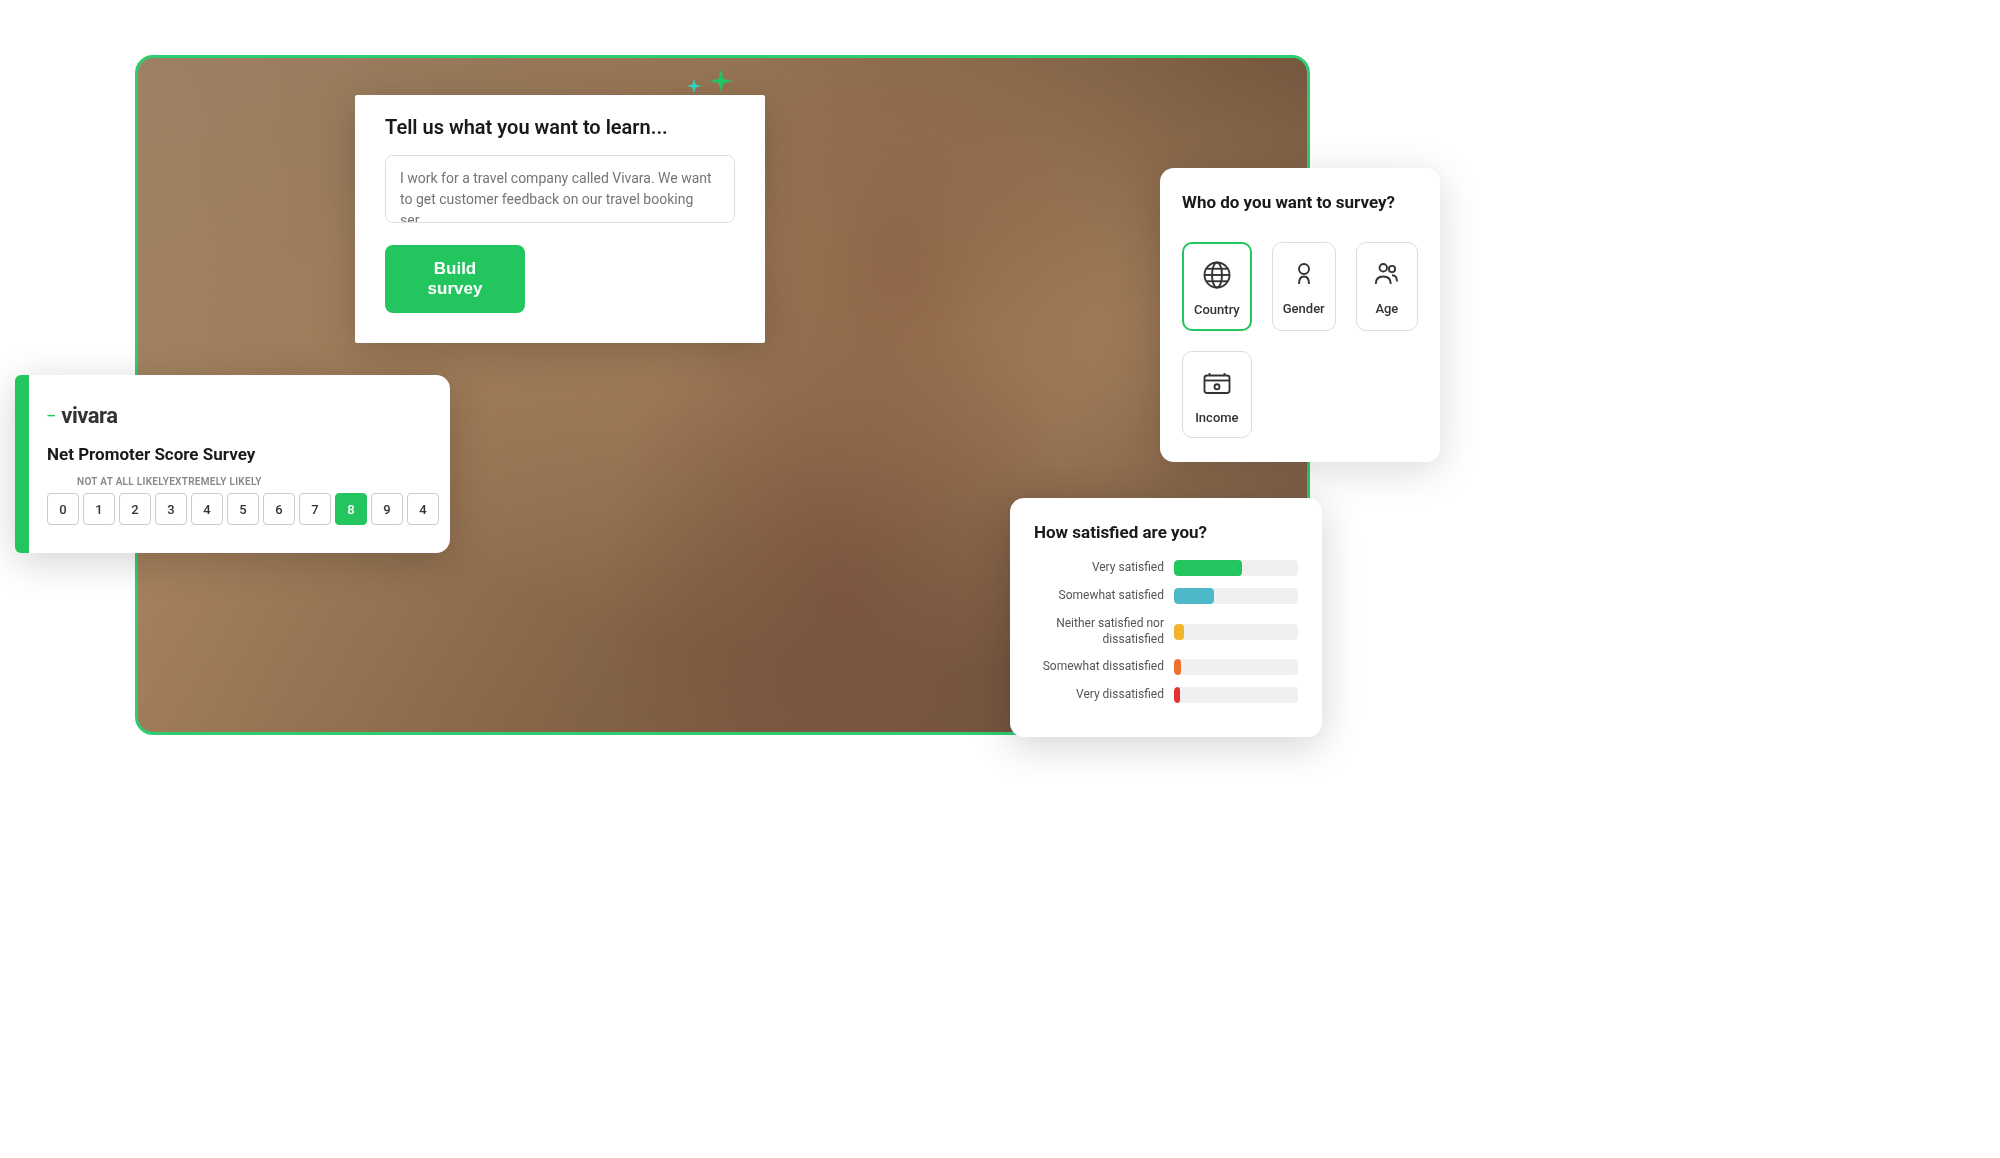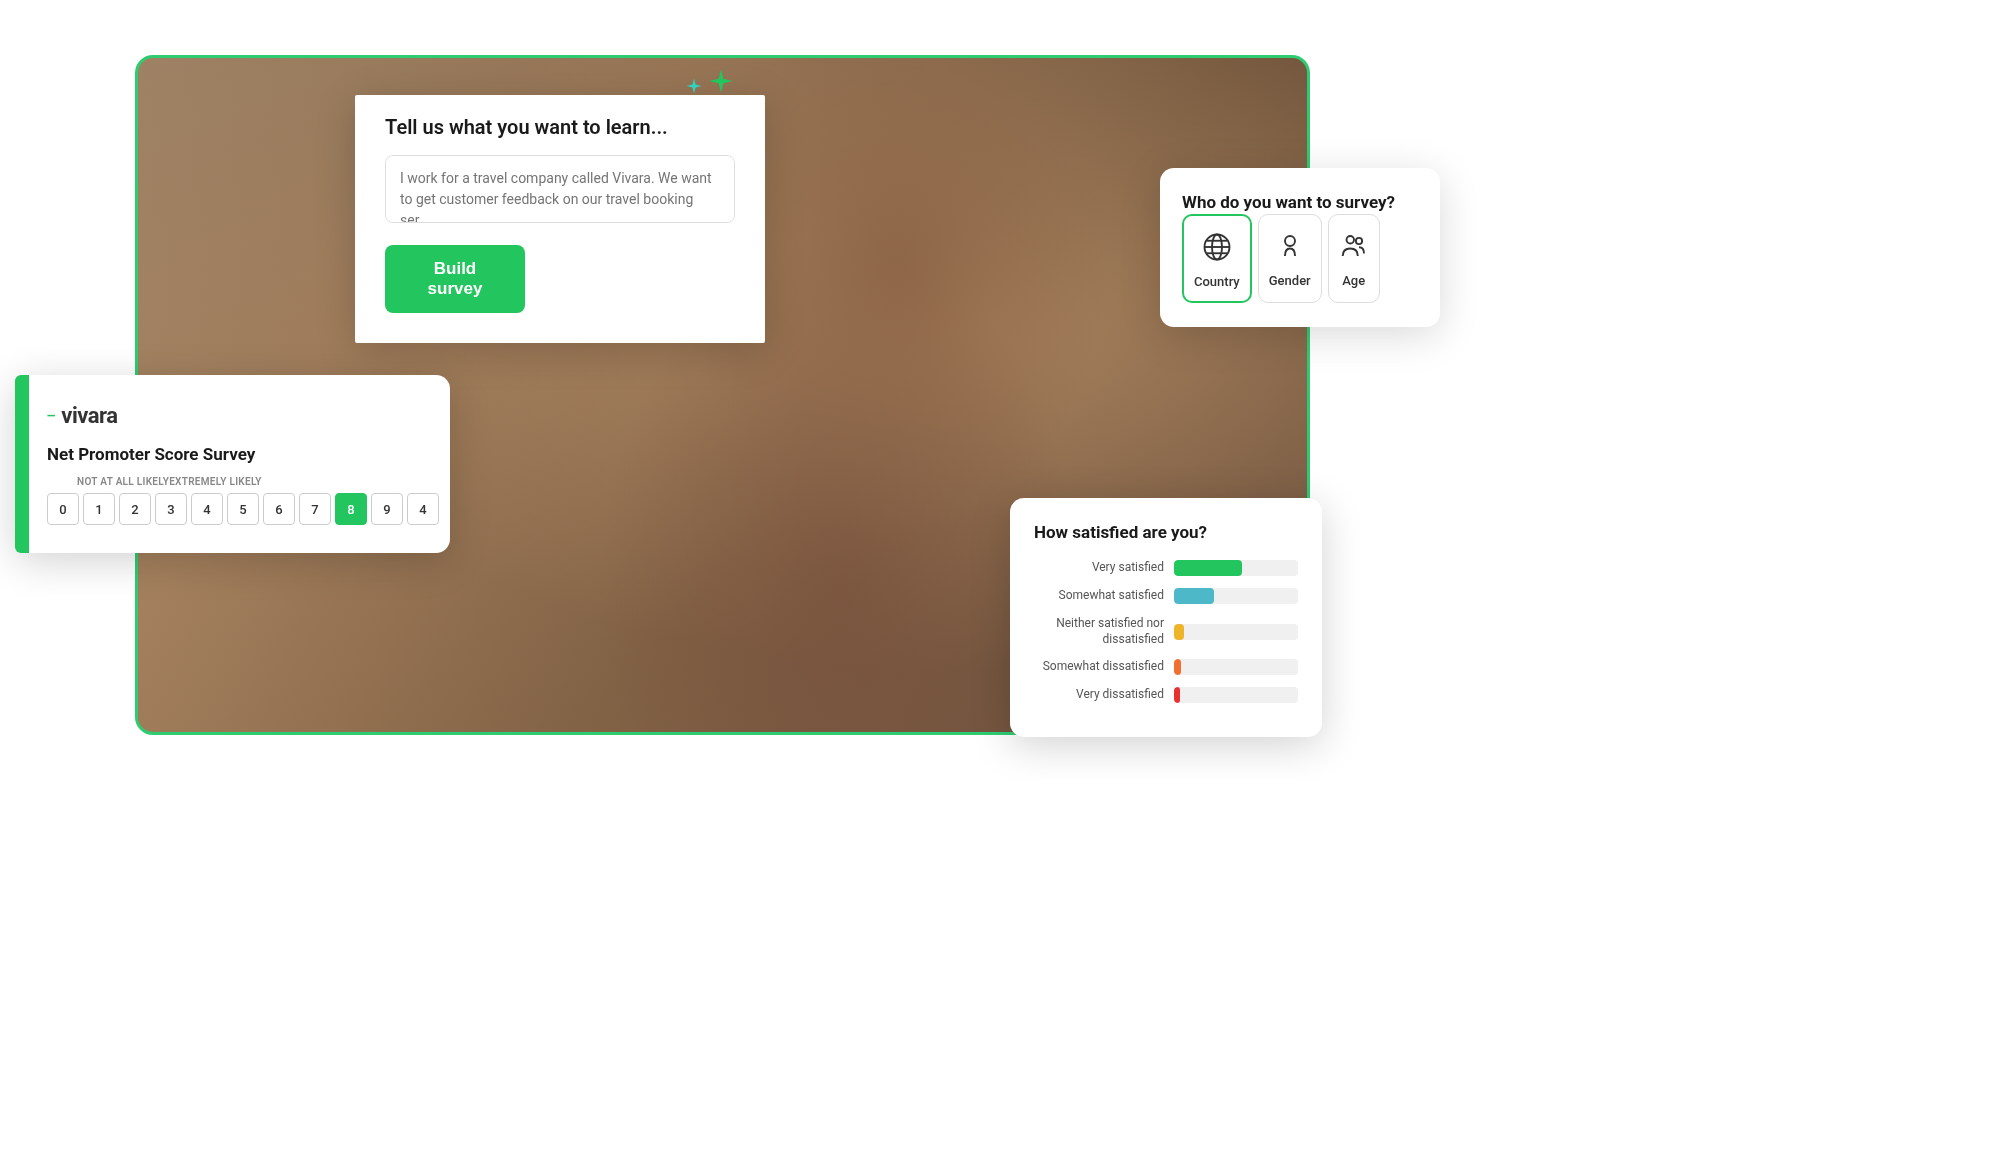--- a/index.html
+++ b/index.html
@@ -120,27 +120,27 @@
       border-radius: 14px;
       padding: 24px 22px;
       box-shadow: 0 8px 40px rgba(0,0,0,0.15);
       z-index: 10;
     }
 
     .survey-target-card h3 {
       font-size: 17px;
       font-weight: 700;
       color: #1a1a1a;
-      margin-bottom: 2px;
+      margin-bottom: 30px;
     }
 
     .target-grid {
       display: grid;
-      grid-template-columns: 1fr 1fr 1fr 1fr;
-      gap: 6px;
+      grid-template-columns: 1fr 1fr 1fr;
+      gap: 20px;
     }
 
     .target-option {
       border: 1.5px solid #ddd;
       border-radius: 10px;
       padding: 16px 10px 12px;
       text-align: center;
       cursor: pointer;
       background: #fff;
     }
@@ -363,20 +363,31 @@
       <span class="opt-icon">
         <svg width="30" height="30" viewBox="0 0 24 24" fill="none" stroke="#333" stroke-width="1.5">
           <circle cx="9" cy="7" r="3"></circle>
           <circle cx="16" cy="8" r="2.5"></circle>
           <path d="M3 20 Q3 14 9 14 Q15 14 15 20"></path>
           <path d="M16 13 Q20 13 20 18"></path>
         </svg>
       </span>
       <div class="opt-label">Age</div>
     </div>
+    <div class="target-option">
+      <span class="opt-icon">
+        <svg width="30" height="30" viewBox="0 0 24 24" fill="none" stroke="#333" stroke-width="1.5">
+          <rect x="2" y="6" width="20" height="14" rx="2"></rect>
+          <path d="M2 10 L22 10"></path>
+          <circle cx="12" cy="15" r="2"></circle>
+          <path d="M6 6 L6 4 M18 6 L18 4"></path>
+        </svg>
+      </span>
+      <div class="opt-label">Income</div>
+    </div>
   </div>
 </div>
 
 <div class="nps-card">
   <div class="nps-green-bar"></div>
   <div class="nps-content">
     <div class="vivara-logo">
       <span style="font-size:11px;color:#22c55e;font-weight:900;">—</span>
       <span class="vivara-logo-text">vivara</span>
     </div>

